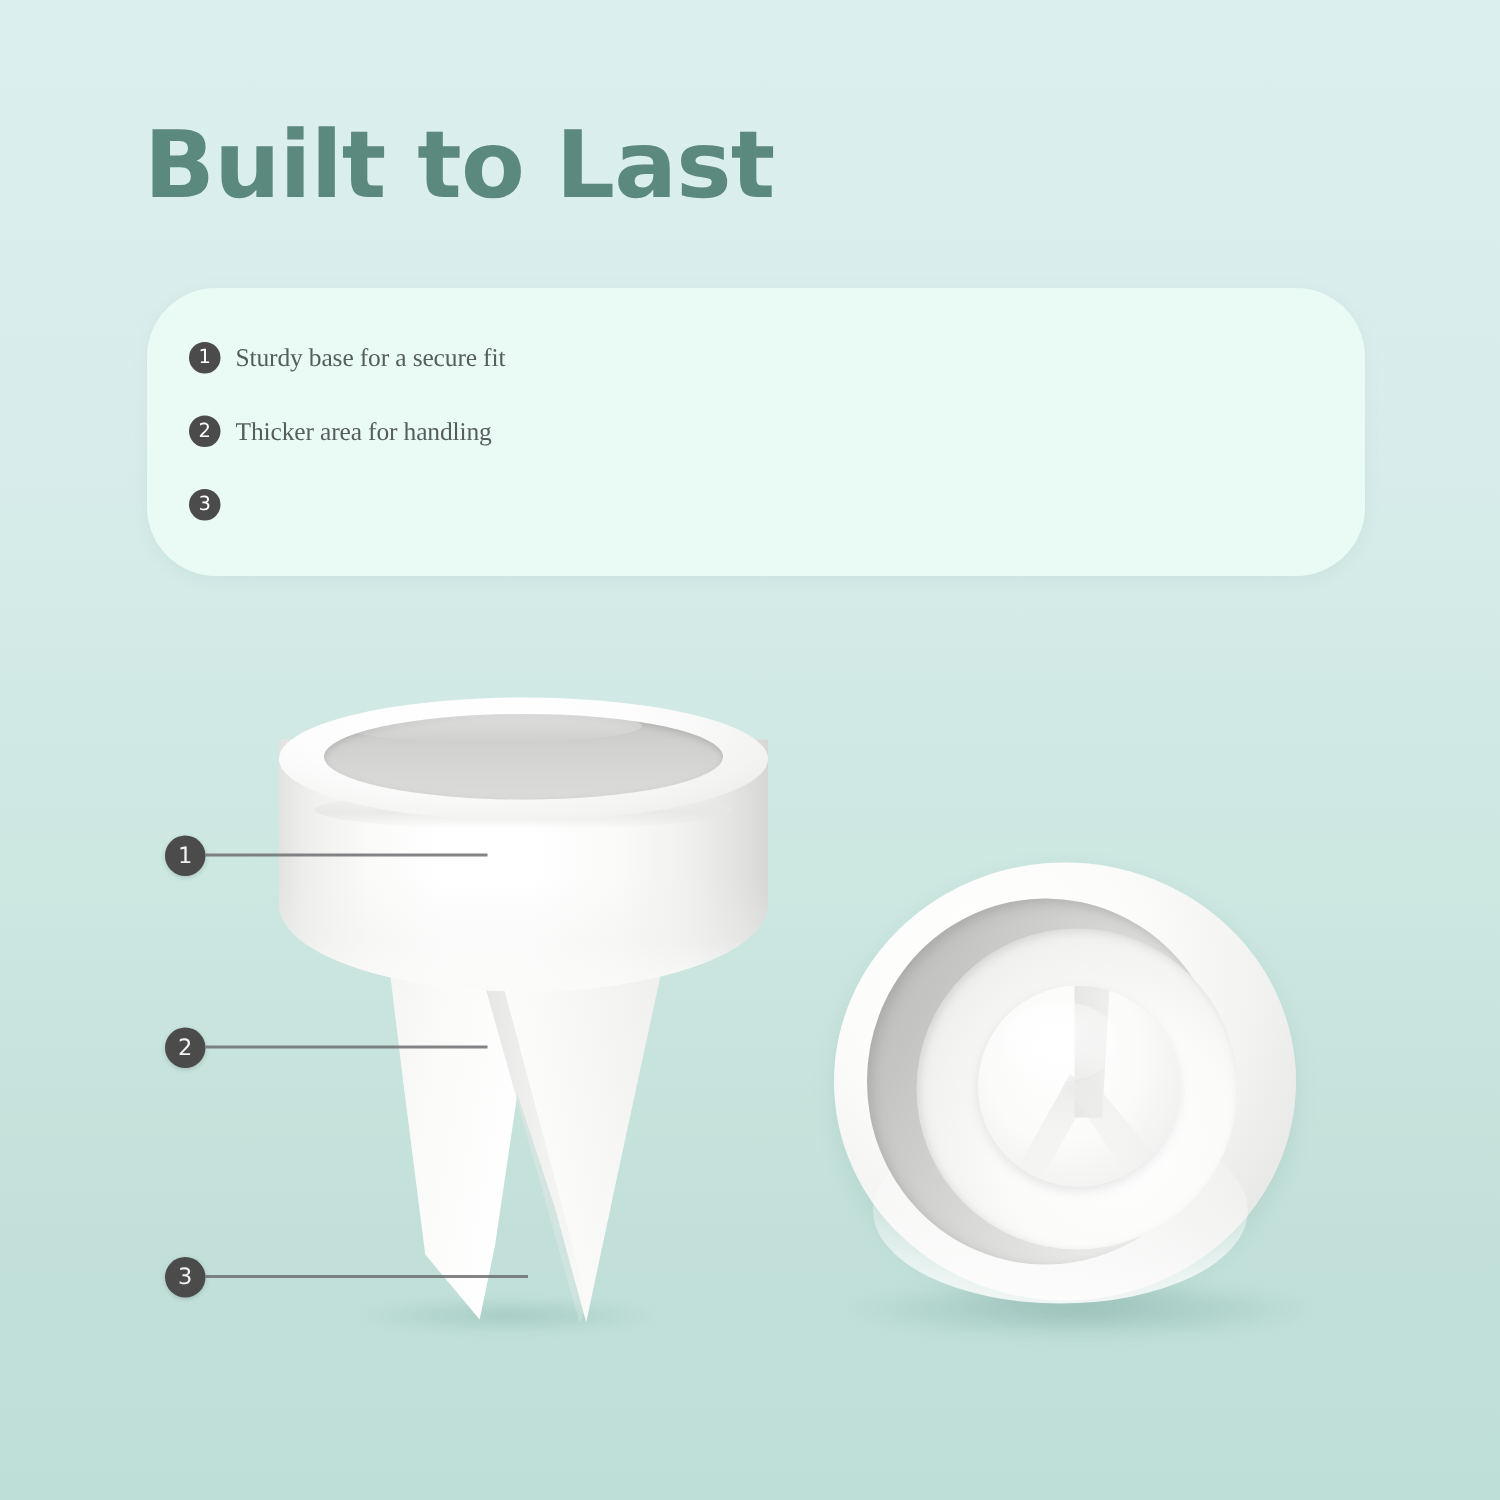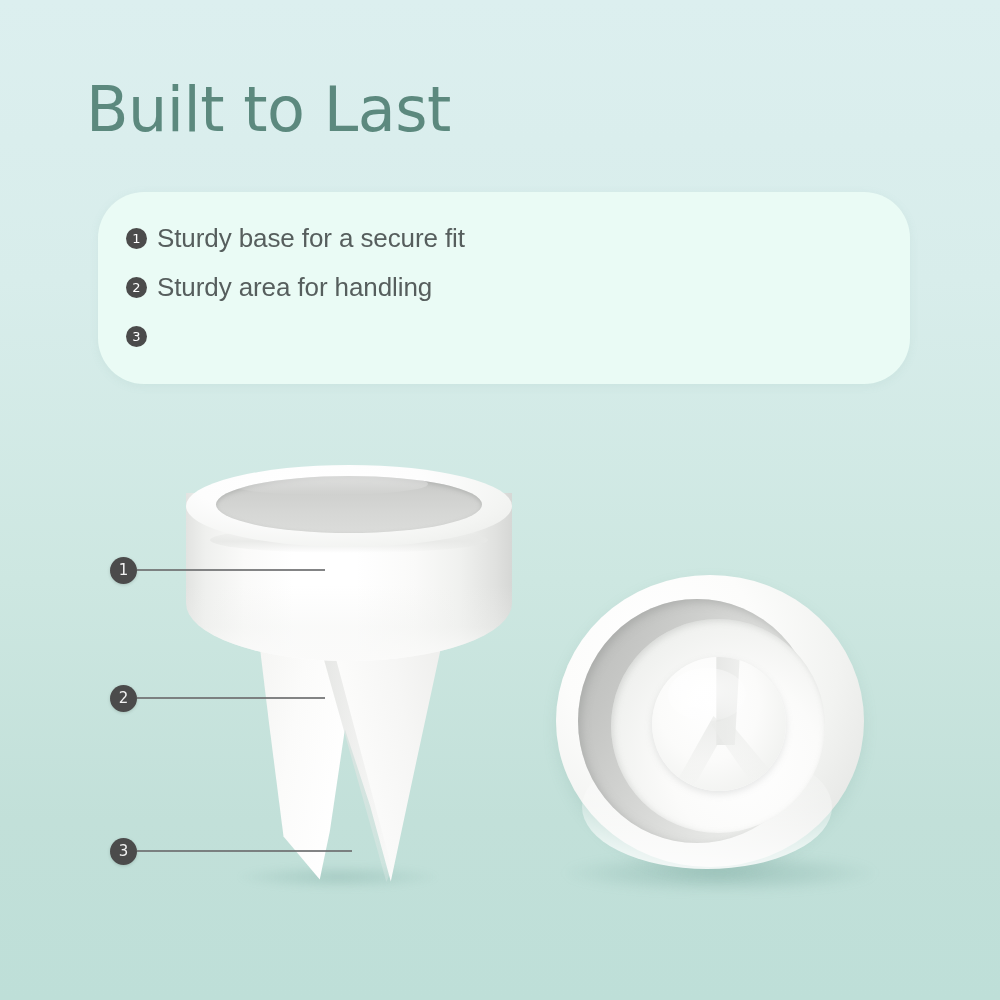--- a/index.html
+++ b/index.html
@@ -19,25 +19,25 @@
     position: relative;
     width: 1000px;
     height: 1000px;
     background: linear-gradient(to bottom, #dcefef 0%, #d8edeb 28%, #cde7e1 58%, #c2e0d9 82%, #bedfd8 100%);
     overflow: hidden;
   }
 
   
   #page-title {
     position: absolute;
-    left: 86px;
+    left: 96px;
     top: 74px;
     font-size: 62px;
     line-height: 72px;
-    font-weight: normal;
+    font-weight: bold;
     letter-spacing: -0.5px;
     color: #5c897e;
     font-family: "DejaVu Sans", sans-serif;
     white-space: nowrap;
   }
 
   
   #feature-card {
     position: absolute;
     left: 98px;
@@ -70,23 +70,23 @@
     border-radius: 50%;
     background: #4b4b4b;
     color: #ffffff;
     font-size: 13px;
     line-height: 21px;
     text-align: center;
     font-family: "DejaVu Sans", sans-serif;
     margin-right: 10px;
   }
   .feature-text {
-    font-size: 26px;
+    font-size: 17px;
     color: #565e5d;
-    font-family: Liberation Sans, sans-serif;
+    font-family: Liberation Serif, serif;
     letter-spacing: -0.1px;
   }
 
   
   .callout {
     position: absolute;
     display: flex;
     align-items: center;
     height: 28px;
   }
@@ -363,21 +363,21 @@
   <div id="page-title">Built to Last</div>
 
   <div id="feature-card">
     <ul class="feature-list">
       <li class="feature-item">
         <span class="badge">1</span>
         <span class="feature-text">Sturdy base for a secure fit</span>
       </li>
       <li class="feature-item">
         <span class="badge">2</span>
-        <span class="feature-text">Sturdy area for handling</span>
+        <span class="feature-text">Thicker area for handling</span>
       </li>
       <li class="feature-item">
         <span class="badge">3</span>
       </li>
     </ul>
   </div>
 
   <div id="valve-left">
     <div class="tail-shadow"></div>
     <div class="tail">

